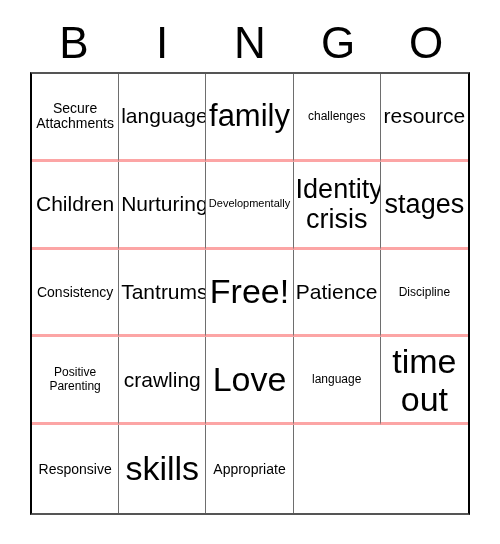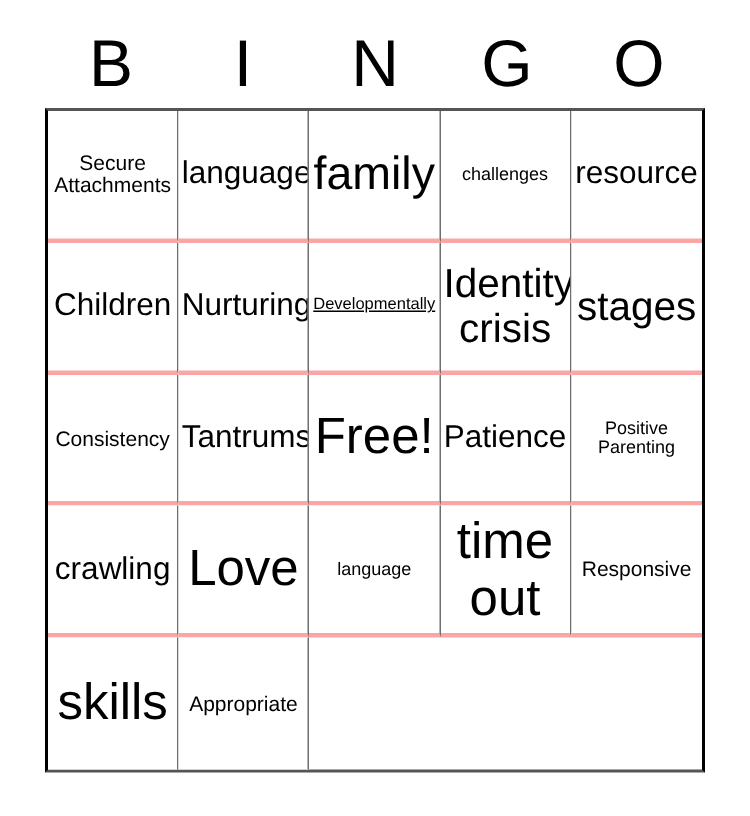--- a/index.html
+++ b/index.html
@@ -88,21 +88,21 @@
     word-break: keep-all;
   }
 
   
   .fs-xxl  { font-size: 34px; }
   .fs-xl   { font-size: 31px; }
   .fs-lg   { font-size: 27px; }
   .fs-md   { font-size: 21px; }
   .fs-sm   { font-size: 12px; }
   .fs-xs   { font-size: 14px; }
-  .fs-tiny { font-size: 11px; text-decoration: underline; }
+  .fs-tiny { font-size: 11px; }
 
   .two-line { line-height: 1.12; }
 </style>
 </head>
 <body>
 
 <div id="bingo-card">
 
   <div id="bingo-header">
     <div class="header-letter">B</div>
@@ -153,20 +153,23 @@
       </div>
     <div class="bingo-cell">
         <span class="cell-text fs-md">Tantrums</span>
       </div>
     <div class="bingo-cell">
         <span class="cell-text fs-xxl">Free!</span>
       </div>
     <div class="bingo-cell">
         <span class="cell-text fs-md">Patience</span>
       </div>
+    <div class="bingo-cell">
+        <span class="cell-text fs-sm">Discipline</span>
+      </div>
 
     <div class="bingo-cell">
         <span class="cell-text fs-sm two-line">Positive
 Parenting</span>
       </div>
     <div class="bingo-cell">
         <span class="cell-text fs-md">crawling</span>
       </div>
     <div class="bingo-cell">
         <span class="cell-text fs-xxl">Love</span>

